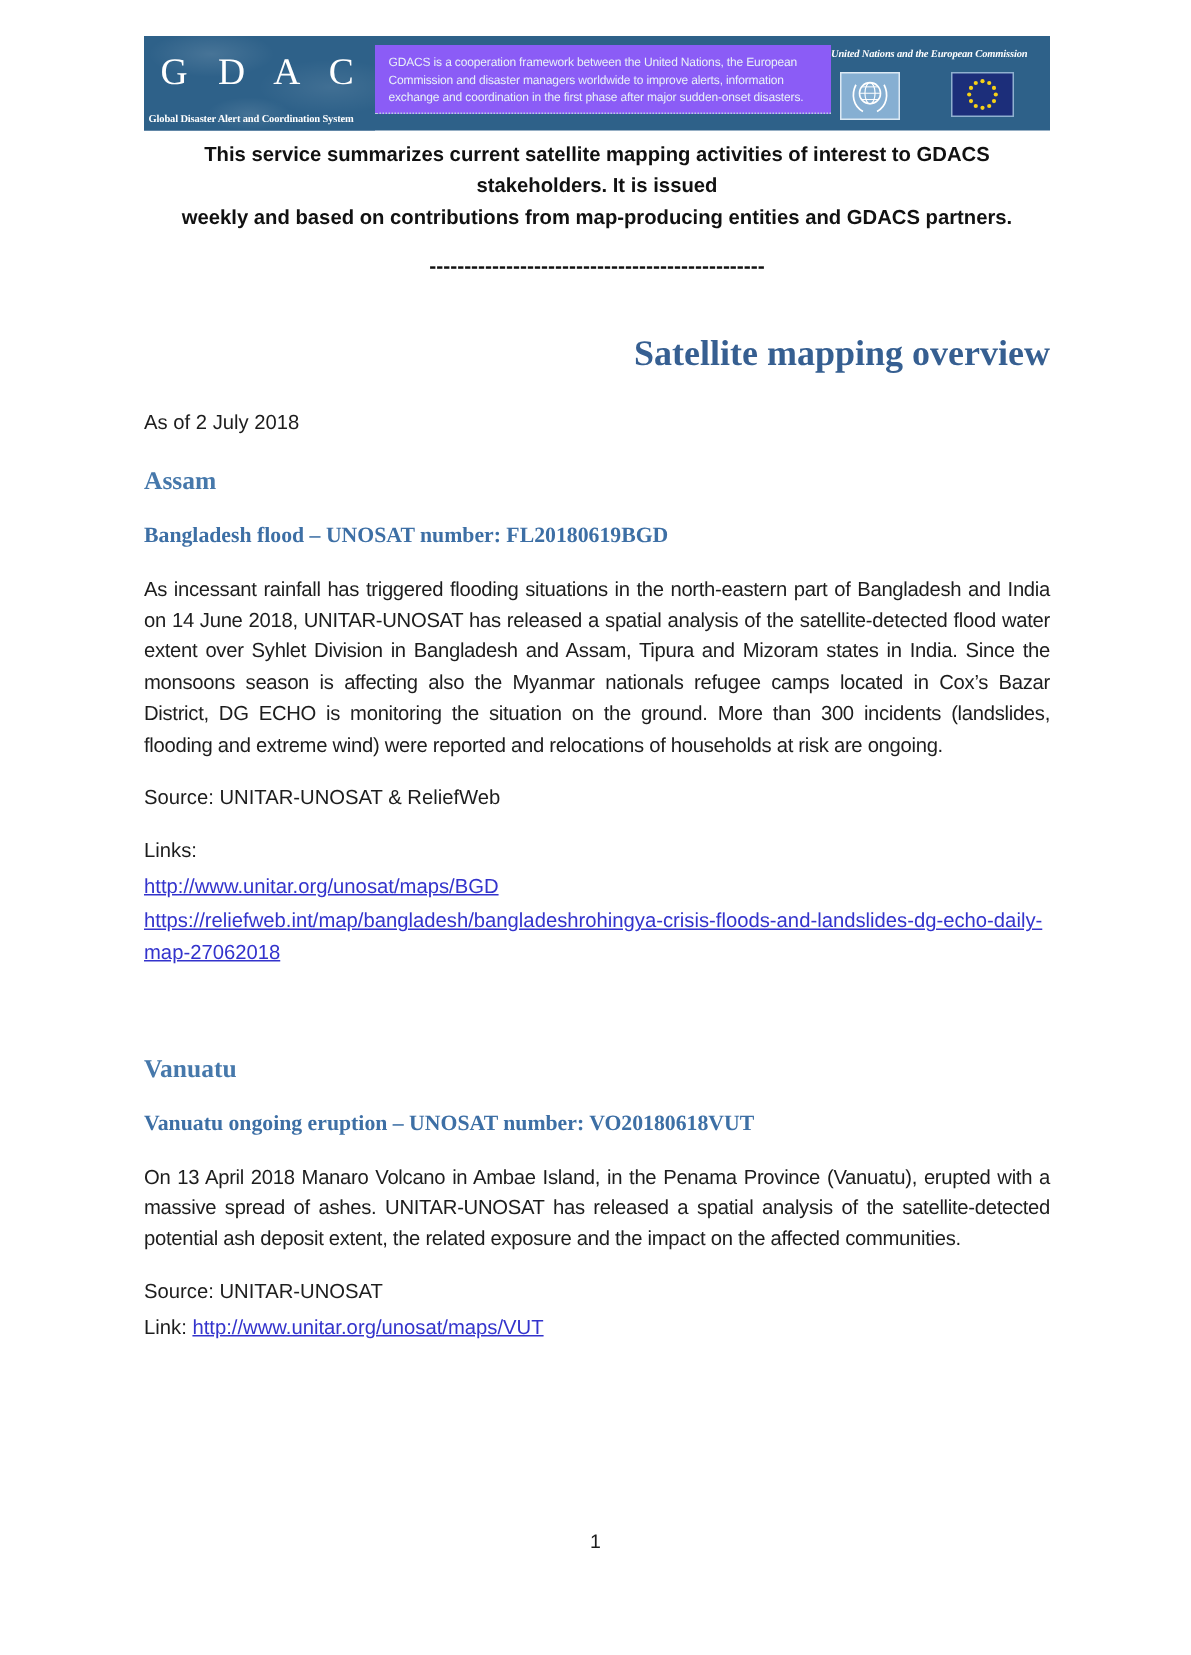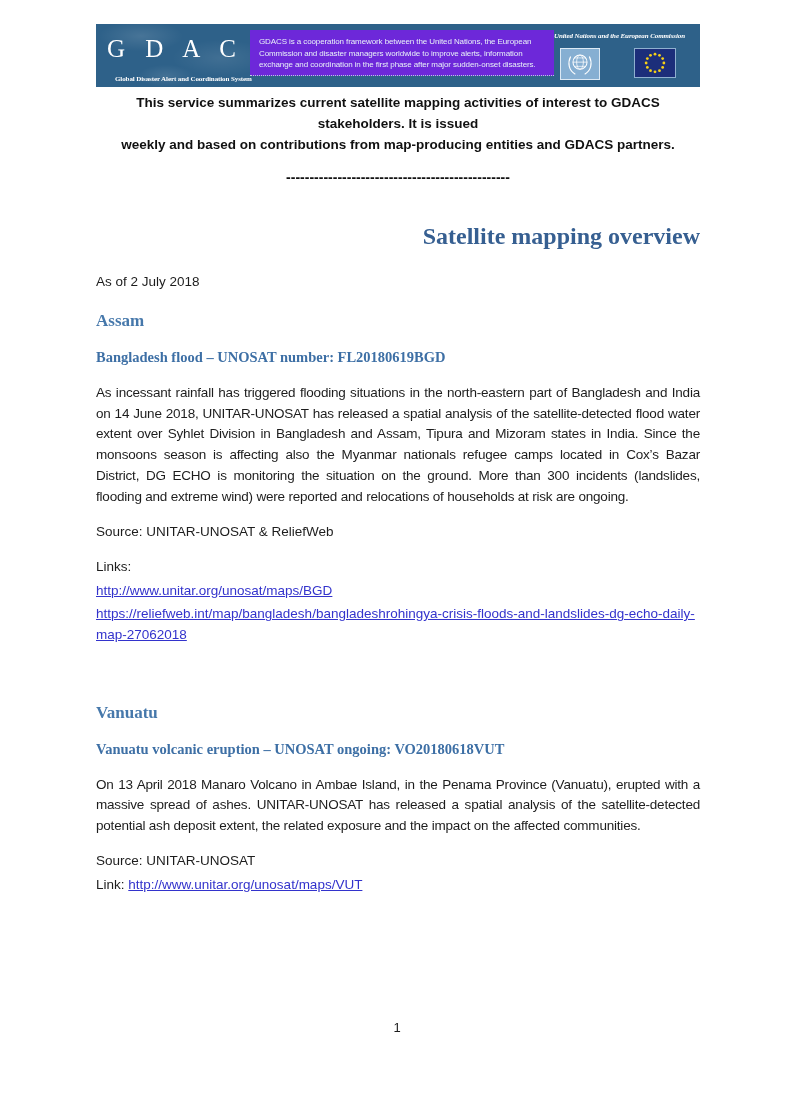--- a/index.html
+++ b/index.html
@@ -19,25 +19,25 @@
       radial-gradient(70px 26px at 125px 34px, rgba(255,255,255,.09), transparent 70%),
       radial-gradient(40px 16px at 70px 52px, rgba(255,255,255,.10), transparent 70%),
       #2e6189;
   }
   .gdacs-title {
     position:absolute; left:11px; top:11px; color:#ffffff;
     font-family:"Liberation Serif", serif; font-size:25px; letter-spacing:7px; white-space:nowrap;
   }
   .gdacs-subtitle {
     position:absolute; left:3px; bottom:4px; color:#ffffff; white-space:nowrap;
-    font-family:"Liberation Serif", serif; font-weight:700; font-size:7px; letter-spacing:-0.1px;margin-left:16px;
+    font-family:"Liberation Serif", serif; font-weight:700; font-size:7px; letter-spacing:-0.1px;
   }
   .banner-panel {
     position:absolute; left:154px; top:6px; width:304px; height:46px;
-    background:#6d28d9; border-bottom:1px dotted #b9cede;
+    background:#8b5cf6; border-bottom:1px dotted #b9cede;
     padding:6px 10px 0 9px; color:#e8f1f8;
     font-size:8px; line-height:11.5px; letter-spacing:-0.1px;
   }
   .banner-right { position:absolute; left:458px; top:0; width:130px; height:63px; }
   .partners-title {
     margin-top:8px; text-align:center; color:#ffffff; white-space:nowrap;
     font-family:"Liberation Serif", serif; font-style:italic; font-weight:700;
     font-size:7px; letter-spacing:-0.1px;
   }
   .un-box {
@@ -154,21 +154,21 @@
     <p class="line">Source: UNITAR-UNOSAT &amp; ReliefWeb</p>
     <p class="line">Links:</p>
     <p class="link-line">
       <a class="doc-link" href="#">http://www.unitar.org/unosat/maps/BGD</a>
     </p>
     <p class="link-line">
       <a class="doc-link" href="#">https://reliefweb.int/map/bangladesh/bangladeshrohingya-crisis-floods-and-landslides-dg-echo-daily-map-27062018</a>
     </p>
 
     <h2 class="region spaced">Vanuatu</h2>
-    <h3 class="event">Vanuatu volcanic eruption – UNOSAT ongoing: VO20180618VUT</h3>
+    <h3 class="event">Vanuatu ongoing eruption – UNOSAT number: VO20180618VUT</h3>
     <p class="body-text">On 13 April 2018 Manaro Volcano in Ambae Island, in the Penama Province (Vanuatu), erupted with a massive spread of ashes. UNITAR-UNOSAT has released a spatial analysis of the satellite-detected potential ash deposit extent, the related exposure and the impact on the affected communities.</p>
     <p class="line">Source: UNITAR-UNOSAT</p>
     <p class="link-line">
       <span>Link: </span><a class="doc-link" href="#">http://www.unitar.org/unosat/maps/VUT</a>
     </p>
 
   </div>
 
   <div class="page-footer">
     <span>1</span>

